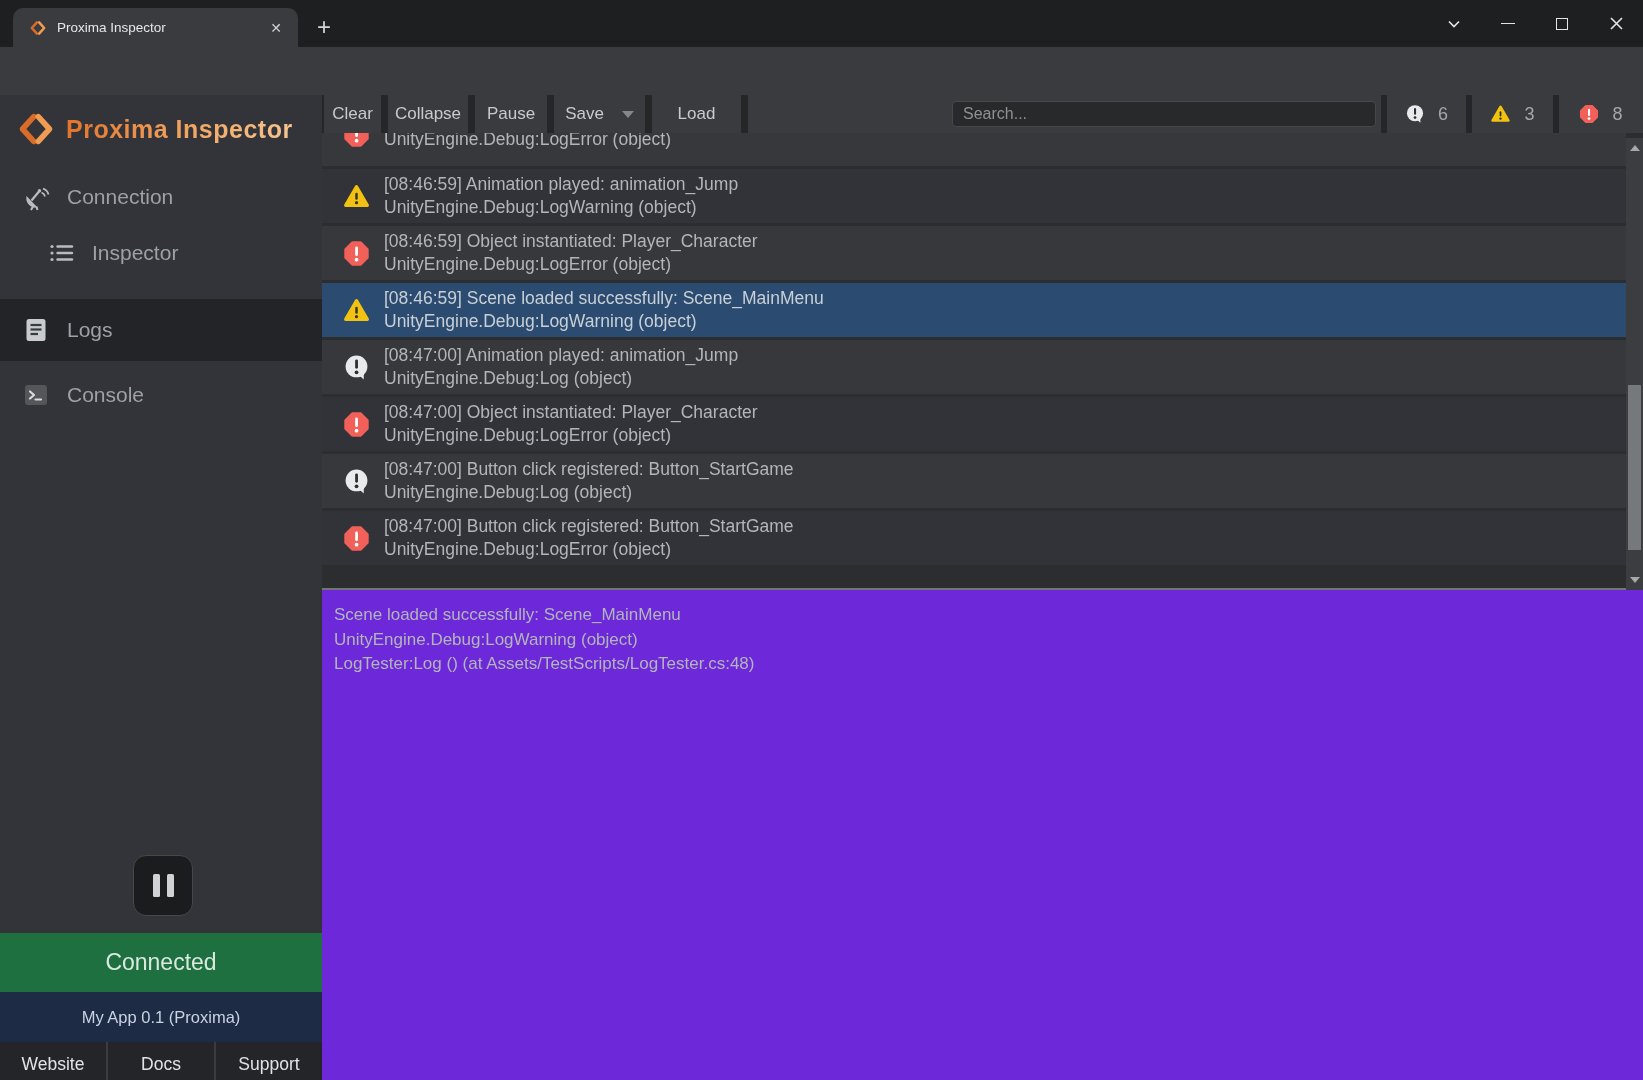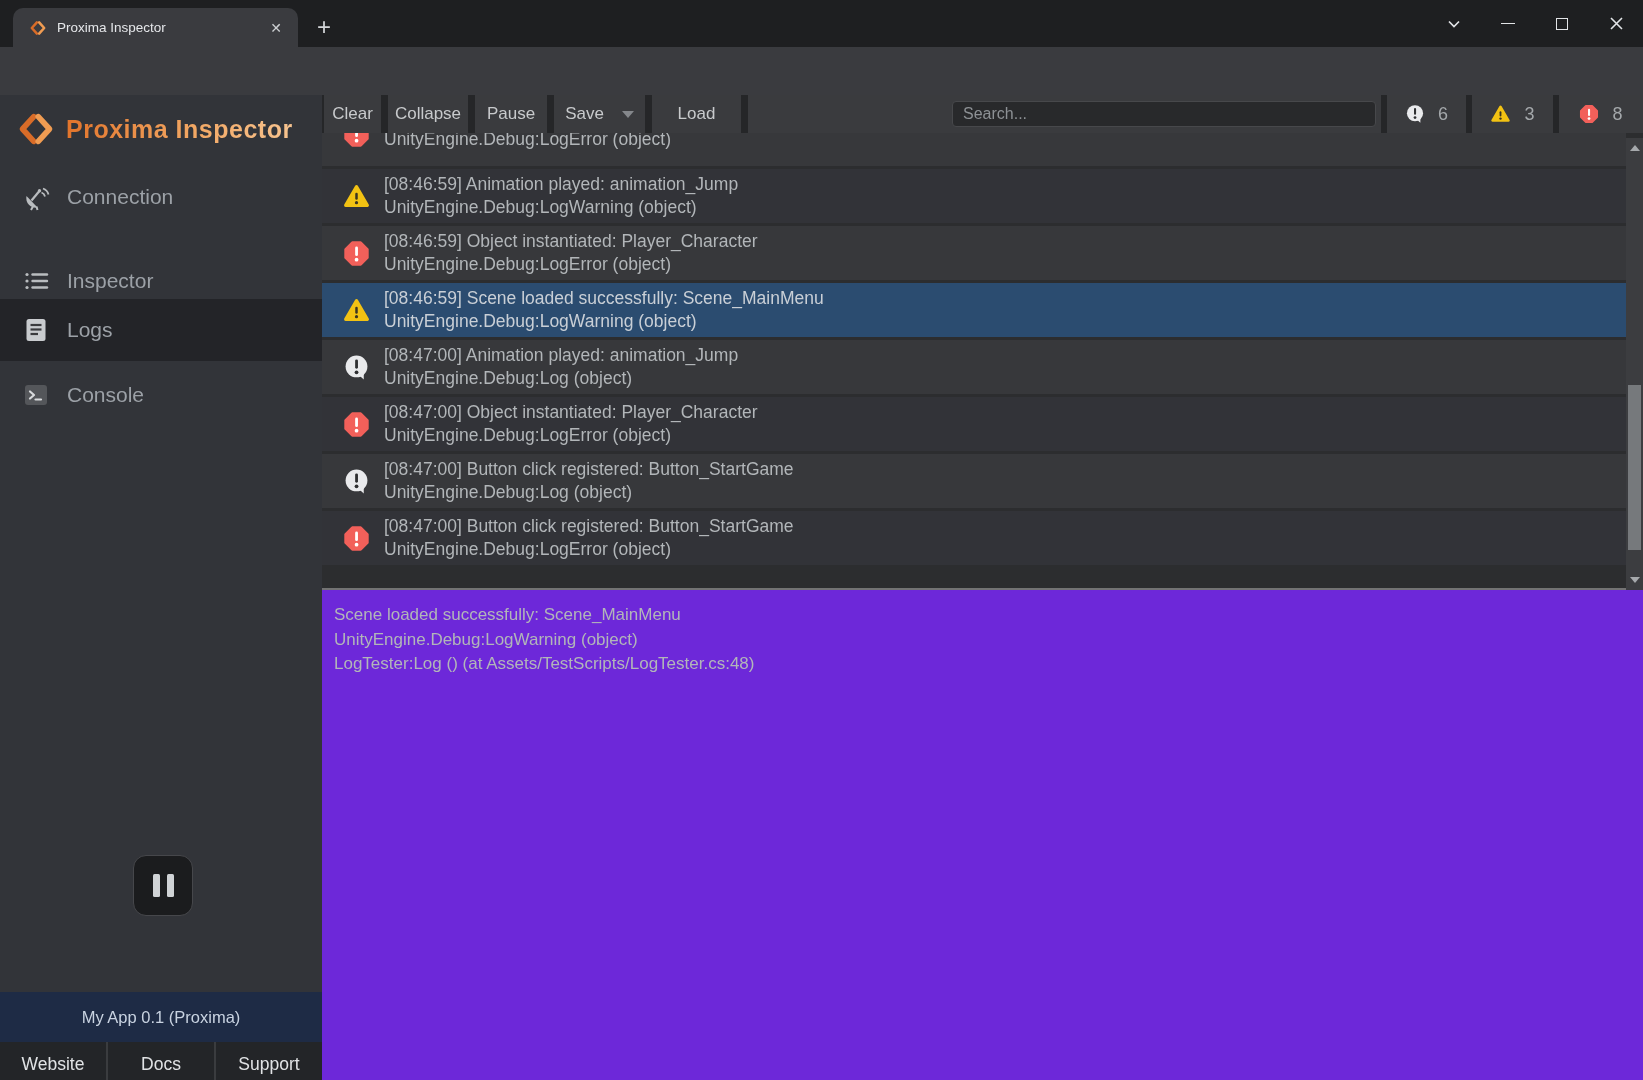--- a/index.html
+++ b/index.html
@@ -215,21 +215,21 @@
           <line x1="9.5" y1="17.5" x2="17" y2="8.5" stroke="#b9bcbf" stroke-width="2.2"></line>
           <circle cx="17.5" cy="7.8" r="1.7" fill="#b9bcbf"></circle>
           <path d="M19.5 9.5 A 5.5 5.5 0 0 1 23 13.5" stroke="#b9bcbf" stroke-width="1.8" fill="none"></path>
           <path d="M21 5.5 A 9 9 0 0 1 26.5 11.5" stroke="#b9bcbf" stroke-width="1.8" fill="none"></path>
           <path d="M11.5 22.5 L9 27 M14.5 23.5 L15.5 27" stroke="#b9bcbf" stroke-width="2"></path>
         </svg>
       </span>
       <span>Connection</span>
     </div>
 
-    <div class="nav-item" style="top:157px;">
+    <div class="nav-item" style="top:129px;margin-left:25px;">
       <span class="nic">
         <svg viewBox="0 0 28 28" width="28" height="28" stroke="#b9bcbf" stroke-width="2.4" stroke-linecap="round">
           <circle cx="5" cy="7.5" r="1.6" fill="#b9bcbf" stroke="none"></circle>
             <line x1="10.5" y1="7.5" x2="25" y2="7.5"></line>
           <circle cx="5" cy="14" r="1.6" fill="#b9bcbf" stroke="none"></circle>
             <line x1="10.5" y1="14" x2="25" y2="14"></line>
           <circle cx="5" cy="20.5" r="1.6" fill="#b9bcbf" stroke="none"></circle>
             <line x1="10.5" y1="20.5" x2="25" y2="20.5"></line>
         </svg>
       </span>
@@ -259,20 +259,23 @@
         </svg>
       </span>
       <span>Console</span>
     </div>
 
     <div class="pause-btn">
       <i></i>
         <i></i>
     </div>
 
+    <div class="status-bar">
+      <span>Connected</span>
+    </div>
     <div class="appinfo-bar">
       <span>My App 0.1 (Proxima)</span>
     </div>
     <div class="links-bar">
       <div class="link-cell">Website</div>
       <div class="link-cell">Docs</div>
       <div class="link-cell">Support</div>
     </div>
   </div>
 

